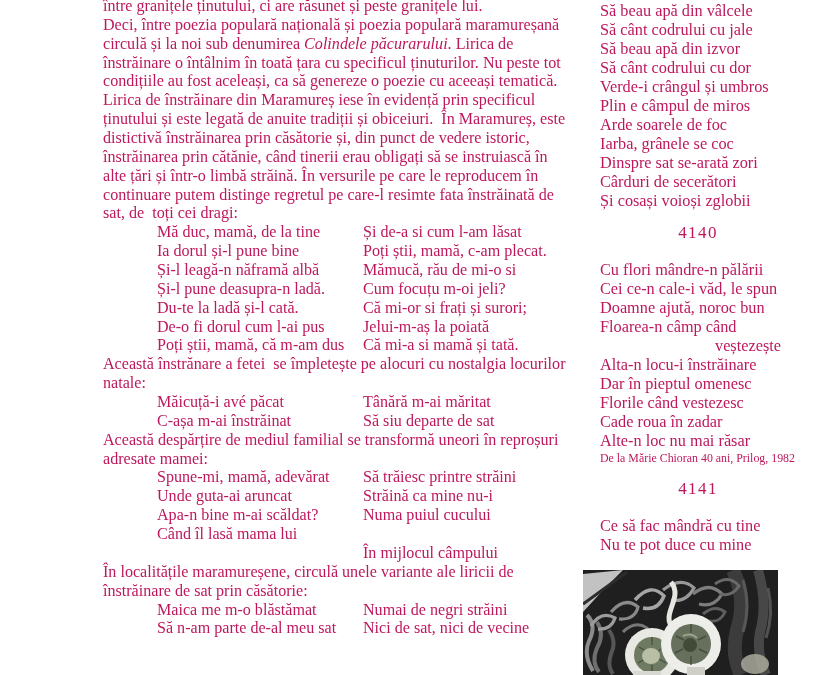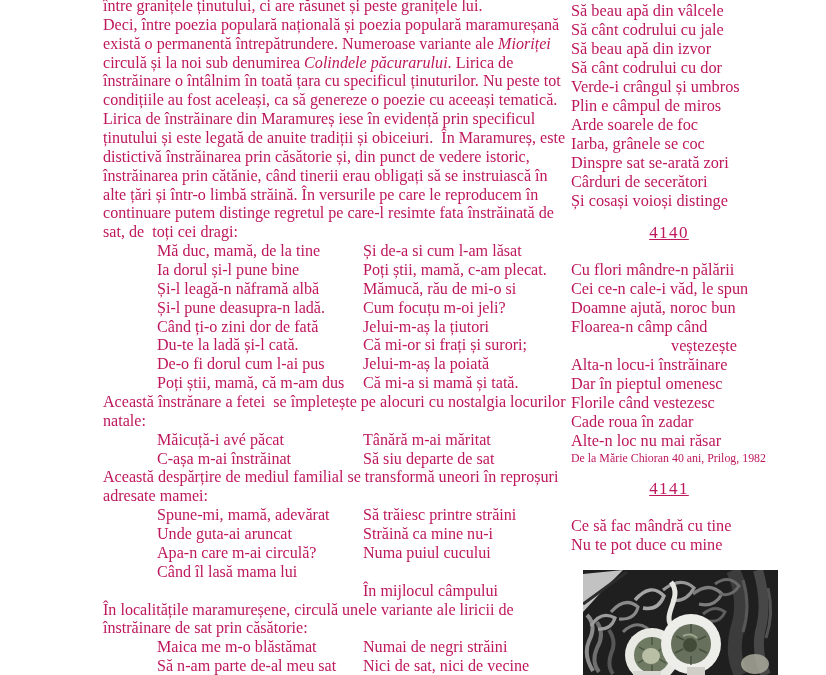--- a/index.html
+++ b/index.html
@@ -5,91 +5,89 @@
   html,body{margin:0;padding:0;}
   body{
     width:826px;height:675px;overflow:hidden;background:#ffffff;
   }
   .page{
     position:relative;width:826px;height:675px;background:#ffffff;
     font-family:"Liberation Serif","DejaVu Serif",serif;color:#be185d;
   }
   .col{position:absolute;}
   .left-col{left:103px;top:-3px;width:474px;font-size:16.1px;line-height:18.86px;}
-  .right-col{left:571px;top:1px;width:196px;font-size:16.3px;line-height:19px;}
+  .right-col{left:600px;top:1px;width:196px;font-size:16.3px;line-height:19px;}
   .line{white-space:pre;}
   .fit{display:inline-block;white-space:pre;}
   .couplet-row{display:flex;padding-left:54px;white-space:pre;}
   .couplet-left{flex:0 0 206px;width:206px;overflow:visible;}
   .couplet-right{flex:1 1 auto;}
-  .verse-indent{padding-left:100px;}
-  .num-heading{text-align:center;margin:13px 0 18px 0;font-size:17px;letter-spacing:1.4px;text-decoration:underline;}
+  .verse-indent{padding-left:100px;text-align:center;}
+  .num-heading{text-align:center;margin:13px 0 18px 0;font-size:17px;letter-spacing:1.4px;}
   .attribution{font-size:12.4px;line-height:15px;margin-top:1px;}
   .photo{
     position:absolute;left:583px;top:570px;width:195px;height:105px;margin:0;
     overflow:hidden;background:#1f1f1f;
   }
   .photo svg{display:block;}
 </style>
 </head>
 <body>
 
 <div class="page">
 
   <div class="col left-col">
       <div class="line prose-line"><span class="fit">între granițele ținutului, ci are răsunet și peste granițele lui.</span></div>
       <div class="line prose-line"><span class="fit">Deci, între poezia populară națională și poezia populară maramureșană</span></div>
-      <div class="line prose-line"><span class="fit">există o permanentă întrepătrundere. Numeroase variante ale <span style="font-style: italic;">Mioriței</span></span></div>
       <div class="line prose-line"><span class="fit">circulă și la noi sub denumirea <span style="font-style: italic;">Colindele păcurarului</span>. Lirica de</span></div>
       <div class="line prose-line"><span class="fit">înstrăinare o întâlnim în toată țara cu specificul ținuturilor. Nu peste tot</span></div>
       <div class="line prose-line"><span class="fit">condițiile au fost aceleași, ca să genereze o poezie cu aceeași tematică.</span></div>
       <div class="line prose-line"><span class="fit">Lirica de înstrăinare din Maramureș iese în evidență prin specificul</span></div>
       <div class="line prose-line"><span class="fit">ținutului și este legată de anuite tradiții și obiceiuri.  În Maramureș, este</span></div>
       <div class="line prose-line"><span class="fit">distictivă înstrăinarea prin căsătorie și, din punct de vedere istoric,</span></div>
       <div class="line prose-line"><span class="fit">înstrăinarea prin cătănie, când tinerii erau obligați să se instruiască în</span></div>
       <div class="line prose-line"><span class="fit">alte țări și într-o limbă străină. În versurile pe care le reproducem în</span></div>
       <div class="line prose-line"><span class="fit">continuare putem distinge regretul pe care-l resimte fata înstrăinată de</span></div>
       <div class="line prose-line"><span class="fit">sat, de  toți cei dragi:</span></div>
       <div class="couplet-row"><span class="couplet-left"><span class="fit">Mă duc, mamă, de la tine</span></span><span class="couplet-right"><span class="fit">Și de-a si cum l-am lăsat</span></span></div>
       <div class="couplet-row"><span class="couplet-left"><span class="fit">Ia dorul și-l pune bine</span></span><span class="couplet-right"><span class="fit">Poți știi, mamă, c-am plecat.</span></span></div>
       <div class="couplet-row"><span class="couplet-left"><span class="fit">Și-l leagă-n năframă albă</span></span><span class="couplet-right"><span class="fit">Mămucă, rău de mi-o si</span></span></div>
       <div class="couplet-row"><span class="couplet-left"><span class="fit">Și-l pune deasupra-n ladă.</span></span><span class="couplet-right"><span class="fit">Cum focuțu m-oi jeli?</span></span></div>
-      <div class="couplet-row"><span class="couplet-left"><span class="fit">Când ți-o zini dor de fată</span></span><span class="couplet-right"><span class="fit">Jelui-m-aș la țiutori</span></span></div>
       <div class="couplet-row"><span class="couplet-left"><span class="fit">Du-te la ladă și-l cată.</span></span><span class="couplet-right"><span class="fit">Că mi-or si frați și surori;</span></span></div>
       <div class="couplet-row"><span class="couplet-left"><span class="fit">De-o fi dorul cum l-ai pus</span></span><span class="couplet-right"><span class="fit">Jelui-m-aș la poiată</span></span></div>
       <div class="couplet-row"><span class="couplet-left"><span class="fit">Poți știi, mamă, că m-am dus</span></span><span class="couplet-right"><span class="fit">Că mi-a si mamă și tată.</span></span></div>
       <div class="line prose-line"><span class="fit">Această înstrănare a fetei  se împletește pe alocuri cu nostalgia locurilor</span></div>
       <div class="line prose-line"><span class="fit">natale:</span></div>
       <div class="couplet-row"><span class="couplet-left"><span class="fit">Măicuță-i avé păcat</span></span><span class="couplet-right"><span class="fit">Tânără m-ai măritat</span></span></div>
       <div class="couplet-row"><span class="couplet-left"><span class="fit">C-așa m-ai înstrăinat</span></span><span class="couplet-right"><span class="fit">Să siu departe de sat</span></span></div>
       <div class="line prose-line"><span class="fit">Această despărțire de mediul familial se transformă uneori în reproșuri</span></div>
       <div class="line prose-line"><span class="fit">adresate mamei:</span></div>
       <div class="couplet-row"><span class="couplet-left"><span class="fit">Spune-mi, mamă, adevărat</span></span><span class="couplet-right"><span class="fit">Să trăiesc printre străini</span></span></div>
       <div class="couplet-row"><span class="couplet-left"><span class="fit">Unde guta-ai aruncat</span></span><span class="couplet-right"><span class="fit">Străină ca mine nu-i</span></span></div>
-      <div class="couplet-row"><span class="couplet-left"><span class="fit">Apa-n care m-ai circulă?</span></span><span class="couplet-right"><span class="fit">Numa puiul cucului</span></span></div>
+      <div class="couplet-row"><span class="couplet-left"><span class="fit">Apa-n bine m-ai scăldat?</span></span><span class="couplet-right"><span class="fit">Numa puiul cucului</span></span></div>
       <div class="couplet-row"><span class="couplet-right"><span class="fit">Când îl lasă mama lui</span></span></div>
       <div class="couplet-row"><span class="couplet-left"><span class="fit"></span></span><span class="couplet-right"><span class="fit">În mijlocul câmpului</span></span></div>
       <div class="line prose-line"><span class="fit">În localitățile maramureșene, circulă unele variante ale liricii de</span></div>
       <div class="line prose-line"><span class="fit">înstrăinare de sat prin căsătorie:</span></div>
       <div class="couplet-row"><span class="couplet-left"><span class="fit">Maica me m-o blăstămat</span></span><span class="couplet-right"><span class="fit">Numai de negri străini</span></span></div>
       <div class="couplet-row"><span class="couplet-left"><span class="fit">Să n-am parte de-al meu sat</span></span><span class="couplet-right"><span class="fit">Nici de sat, nici de vecine</span></span></div>
     </div>
 
   <div class="col right-col">
       <div class="line verse-line"><span class="fit">Să beau apă din vâlcele</span></div>
       <div class="line verse-line"><span class="fit">Să cânt codrului cu jale</span></div>
       <div class="line verse-line"><span class="fit">Să beau apă din izvor</span></div>
       <div class="line verse-line"><span class="fit">Să cânt codrului cu dor</span></div>
       <div class="line verse-line"><span class="fit">Verde-i crângul și umbros</span></div>
       <div class="line verse-line"><span class="fit">Plin e câmpul de miros</span></div>
       <div class="line verse-line"><span class="fit">Arde soarele de foc</span></div>
       <div class="line verse-line"><span class="fit">Iarba, grânele se coc</span></div>
       <div class="line verse-line"><span class="fit">Dinspre sat se-arată zori</span></div>
       <div class="line verse-line"><span class="fit">Cârduri de secerători</span></div>
-      <div class="line verse-line"><span class="fit">Și cosași voioși distinge</span></div>
+      <div class="line verse-line"><span class="fit">Și cosași voioși zglobii</span></div>
       <div class="num-heading">4140</div>
       <div class="line verse-line"><span class="fit">Cu flori mândre-n pălării</span></div>
       <div class="line verse-line"><span class="fit">Cei ce-n cale-i văd, le spun</span></div>
       <div class="line verse-line"><span class="fit">Doamne ajută, noroc bun</span></div>
       <div class="line verse-line"><span class="fit">Floarea-n câmp când</span></div>
       <div class="line verse-line verse-indent"><span class="fit">veștezește</span></div>
       <div class="line verse-line"><span class="fit">Alta-n locu-i înstrăinare</span></div>
       <div class="line verse-line"><span class="fit">Dar în pieptul omenesc</span></div>
       <div class="line verse-line"><span class="fit">Florile când vestezesc</span></div>
       <div class="line verse-line"><span class="fit">Cade roua în zadar</span></div>

